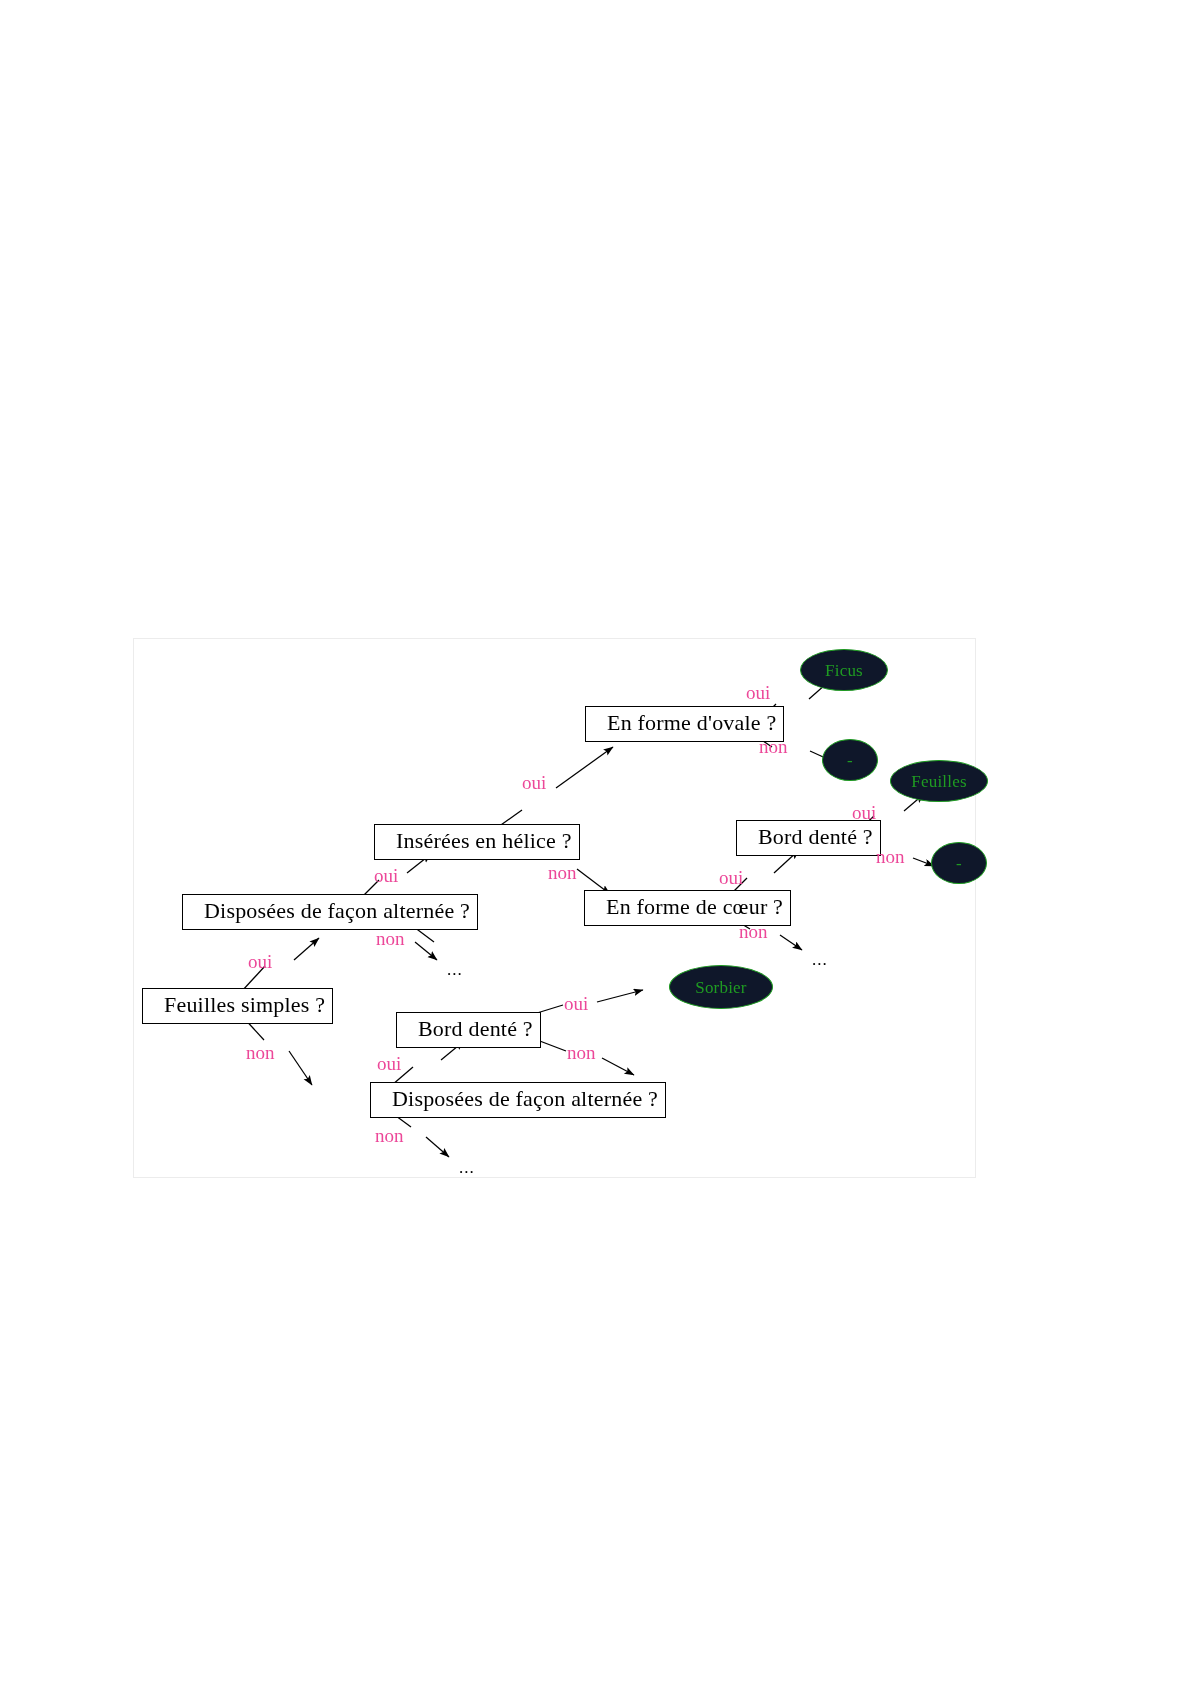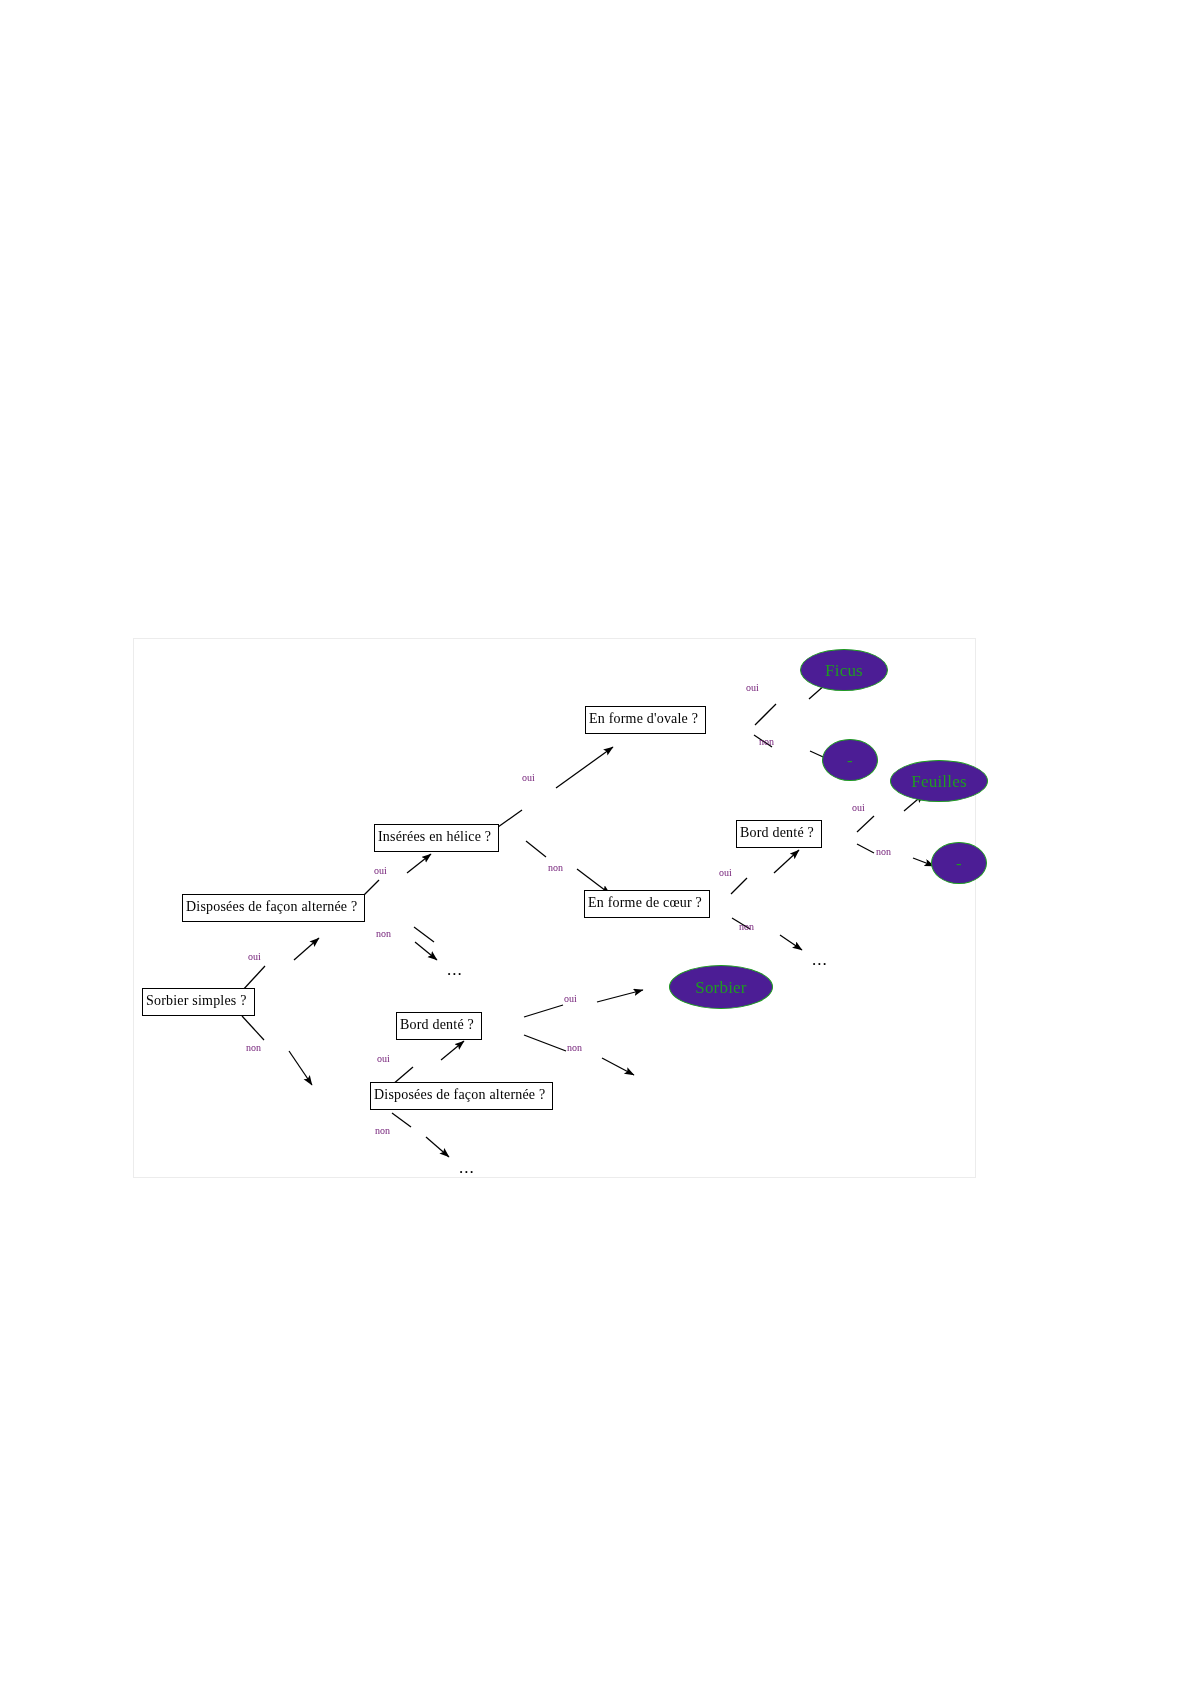--- a/index.html
+++ b/index.html
@@ -37,39 +37,39 @@
     position: absolute;
     box-sizing: border-box;
     white-space: nowrap;
     text-align: center;
     line-height: 1;
   }
   .qnode {
     border: 1px solid #000000;
     background: #ffffff;
     color: #000000;
-    font-size: 14px;
-    padding: 5px 7px 7px 3px;
+    font-size: 22px;
+    padding: 5px 7px 7px 21px;
     letter-spacing: 0.2px;
   }
   .leaf {
     border: 1.6px solid #1f9b22;
     border-radius: 50%;
-    background: #4c1d95;
+    background: #0f172a;
     color: #1f9b22;
     font-size: 17px;
     display: flex;
     align-items: center;
     justify-content: center;
     letter-spacing: 0.2px;
   }
   .edge-label {
     position: absolute;
-    font-size: 10px;
-    color: #701a75;
+    font-size: 19px;
+    color: #ec4899;
     white-space: nowrap;
     line-height: 1;
   }
   .dots {
     position: absolute;
     font-size: 17px;
     color: #000000;
     line-height: 1;
     letter-spacing: 1px;
   }
@@ -134,21 +134,21 @@
 
         <path d="M 390,378 L 429,366"></path>
         <path d="M 463,363 L 509,351" marker-end="url(#arrow)"></path>
 
         <path d="M 390,396 L 432,412"></path>
         <path d="M 468,419 L 500,436" marker-end="url(#arrow)"></path>
       </g>
     </svg>
 
     <div class="node qnode" style="left:8px; top:349px;">
-      <span>Sorbier simples ?</span>
+      <span>Feuilles simples ?</span>
     </div>
 
     <div class="node qnode" style="left:48px; top:255px;">
       <span>Disposées de façon alternée ?</span>
     </div>
 
     <div class="node qnode" style="left:236px; top:443px;">
       <span>Disposées de façon alternée ?</span>
     </div>
 

